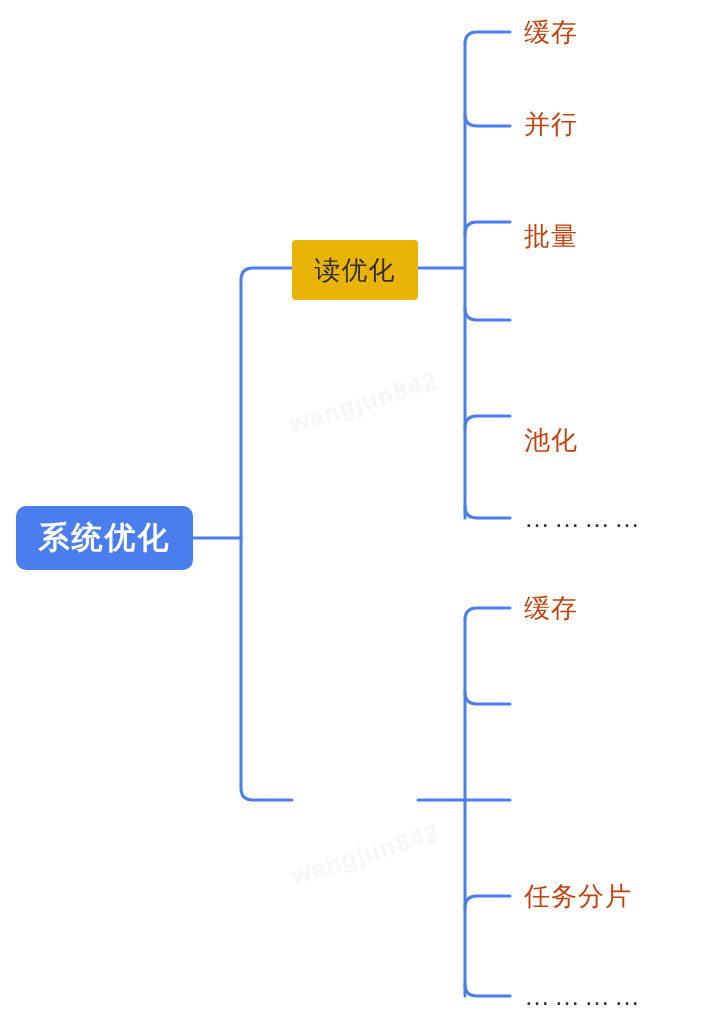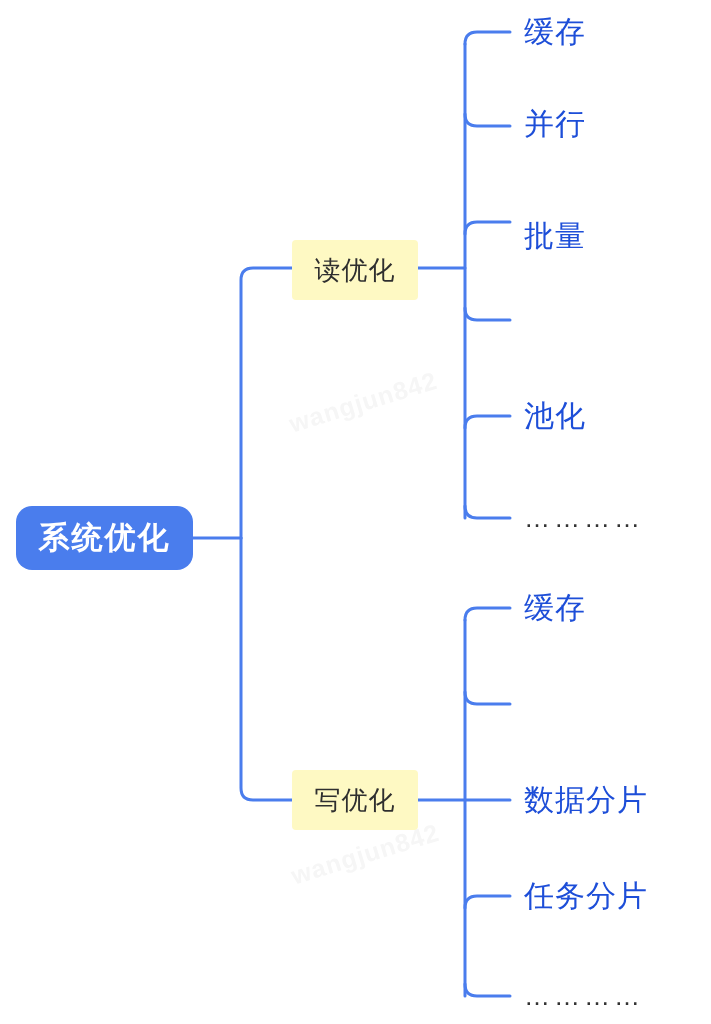--- a/index.html
+++ b/index.html
@@ -56,45 +56,45 @@
     justify-content: center;
     white-space: nowrap;
   }
 
   .root-node {
     left: 16px;
     top: 506px;
     width: 177px;
     height: 64px;
     background: #4a7ded;
-    border-radius: 16px;
+    border-radius: 10px;
     color: #ffffff;
     font-size: 31px;
     font-weight: bold;
     letter-spacing: 2px;
   }
 
   .branch-node {
     width: 126px;
     height: 60px;
-    background: #fef9c3;
+    background: #eab308;
     border-radius: 4px;
     color: #2f2f2f;
     font-size: 26px;
     letter-spacing: 1px;
   }
   .branch-read  { left: 292px; top: 240px; }
   .branch-write { left: 292px; top: 770px; }
 
   .leaf-node {
     left: 524px;
     height: 40px;
     justify-content: flex-start;
-    color: #1d4ed8;
-    font-size: 30px;
+    color: #c2410c;
+    font-size: 26px;
     letter-spacing: 1px;
   }
   .leaf-node.ellipsis {
     font-size: 26px;
     letter-spacing: 4px;
     color: #333333;
   }
 </style>
 </head>
 <body>
@@ -134,45 +134,39 @@
   <div class="watermark wm-2">wangjun842</div>
 
   <div class="node root-node">
     <span>系统优化</span>
   </div>
 
   <div class="node branch-node branch-read">
     <span>读优化</span>
   </div>
 
-  <div class="node branch-node branch-write">
-    <span>写优化</span>
-  </div>
 
   <div class="node leaf-node" style="top:12px">
     <span>缓存</span>
   </div>
   <div class="node leaf-node" style="top:104px">
     <span>并行</span>
   </div>
   <div class="node leaf-node" style="top:216px">
     <span>批量</span>
   </div>
-  <div class="node leaf-node" style="top:396px">
+  <div class="node leaf-node" style="top:420px">
     <span>池化</span>
   </div>
   <div class="node leaf-node ellipsis" style="top:498px">
     <span>…………</span>
   </div>
 
   <div class="node leaf-node" style="top:588px">
     <span>缓存</span>
-  </div>
-  <div class="node leaf-node" style="top:780px">
-    <span>数据分片</span>
   </div>
   <div class="node leaf-node" style="top:876px">
     <span>任务分片</span>
   </div>
   <div class="node leaf-node ellipsis" style="top:976px">
     <span>…………</span>
   </div>
 
 </div>
 

